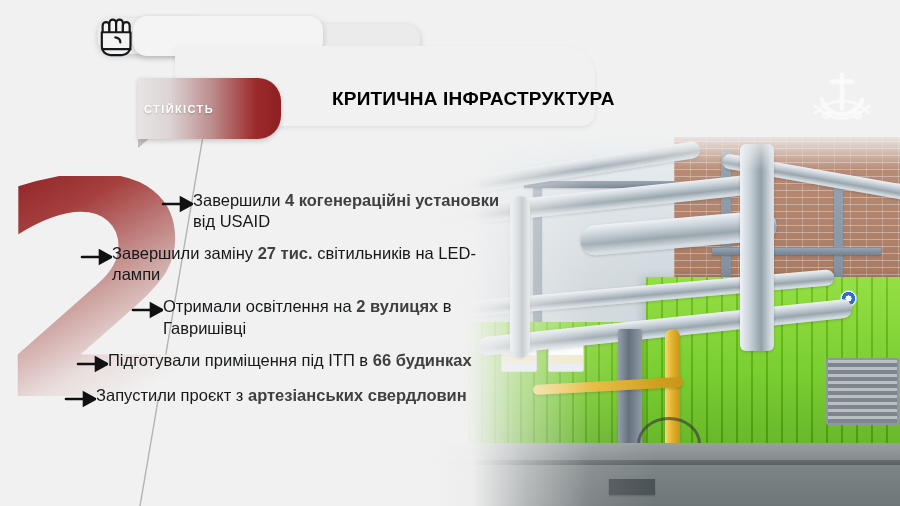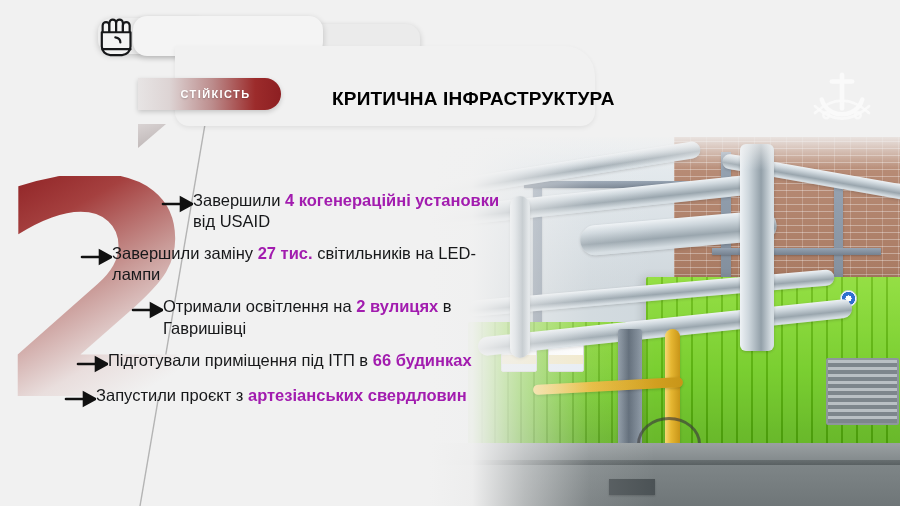--- a/index.html
+++ b/index.html
@@ -111,25 +111,25 @@
   .tab-left{left:98px;top:18px;width:110px;height:36px;background:#ededed;}
   .tab-right{left:300px;top:24px;width:120px;height:34px;background:#ebebeb;}
   .tab-main{left:133px;top:16px;width:190px;height:40px;background:#f4f4f4;}
   .tab-under{left:175px;top:46px;width:420px;height:80px;background:#f1f1f1;
       border-top-left-radius:0;border-top-right-radius:30px;
       box-shadow:0 2px 5px rgba(0,0,0,.07);}
   .fist{position:absolute;left:90px;top:12px;width:54px;height:54px;z-index:6;}
 
   
   .ribbon{
-    position:absolute;left:138px;top:78px;width:143px;height:32px;
+    position:absolute;left:138px;top:78px;width:143px;height:61px;
     background:linear-gradient(90deg,#e7e4e4 0%,#ddd4d4 22%,#bc8c8c 52%,#9c2b2b 82%,#8d1f22 100%);
     border-top-right-radius:23px;border-bottom-right-radius:23px;
     box-shadow:0 2px 5px rgba(0,0,0,.18);
-    display:flex;align-items:center;justify-content:center;
+    display:flex;align-items:center;justify-content:flex-start;
   }
   .ribbon-label{
     color:#fff;font-size:11px;font-weight:700;letter-spacing:1.4px;
     text-shadow:0 1px 2px rgba(0,0,0,.22);
     transform:translateX(6px);
   }
   .ribbon-tail{
     position:absolute;left:138px;top:124px;width:28px;height:24px;
     background:linear-gradient(160deg,#d9d3d3,#b9b1b1);
     clip-path:polygon(0 0,100% 0,0 100%);
@@ -144,21 +144,21 @@
   }
 
   
   .anchor{position:absolute;right:22px;top:68px;width:72px;height:72px;opacity:.9;}
 
   
   .bullets{position:absolute;left:0;top:190px;width:520px;}
   .bullet{display:flex;align-items:flex-start;margin-bottom:11px;}
   .arrow{flex:0 0 auto;width:32px;height:20px;margin-top:4px;}
   .btext{font-size:16.5px;line-height:1.28;color:#17181a;font-weight:400;max-width:400px;}
-  .btext b{color:#a21caf;font-weight:700;}
+  .btext b{color:#404040;font-weight:700;}
   .b0{padding-left:161px;}
   .b1{padding-left:80px;}
   .b2{padding-left:131px;}
   .b3{padding-left:76px;}
   .b4{padding-left:64px;}
 </style>
 </head>
 <body>
 
 <div id="slide">

